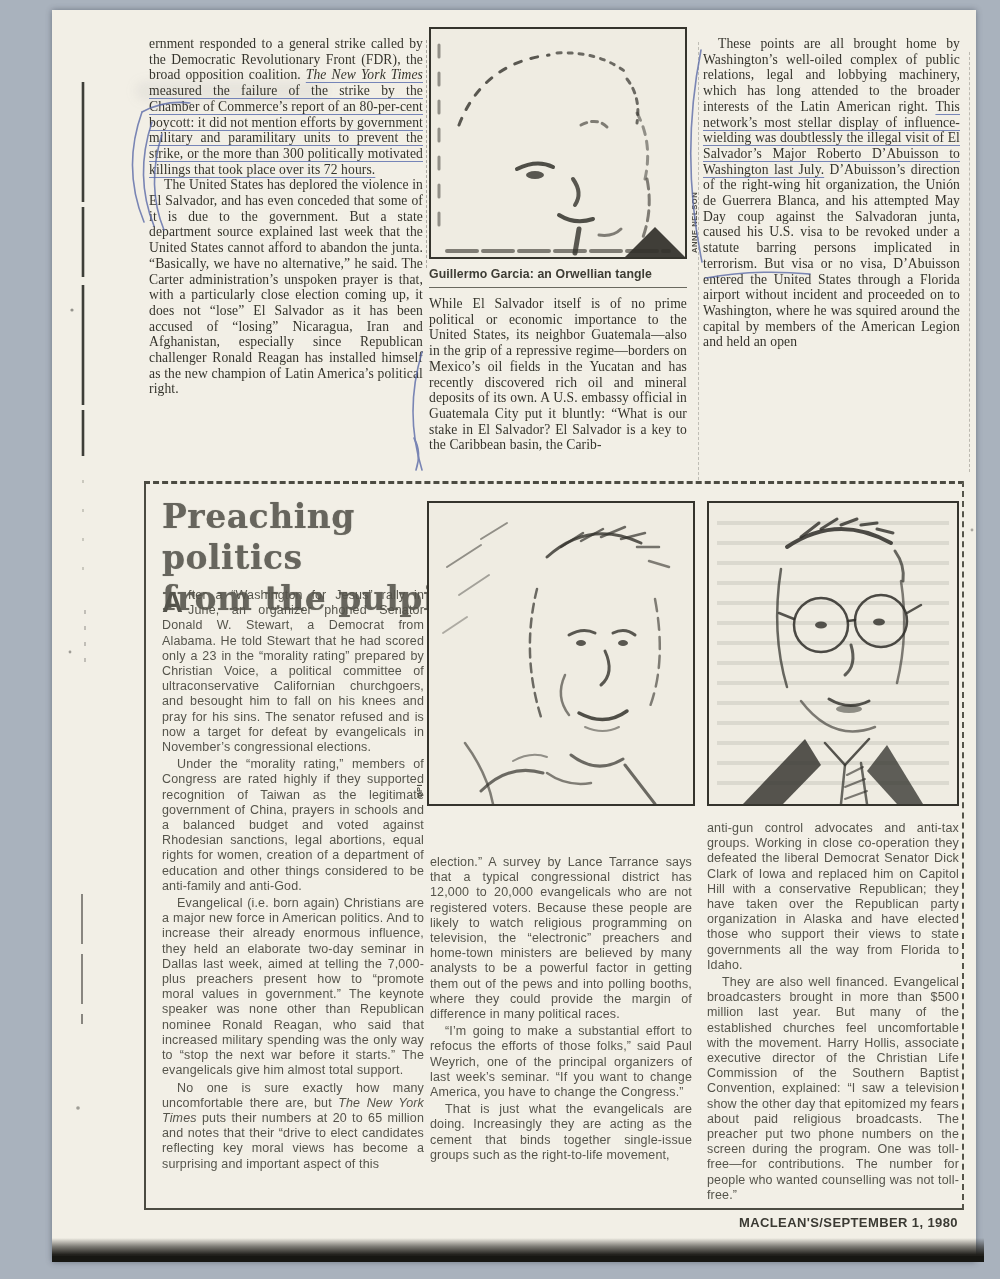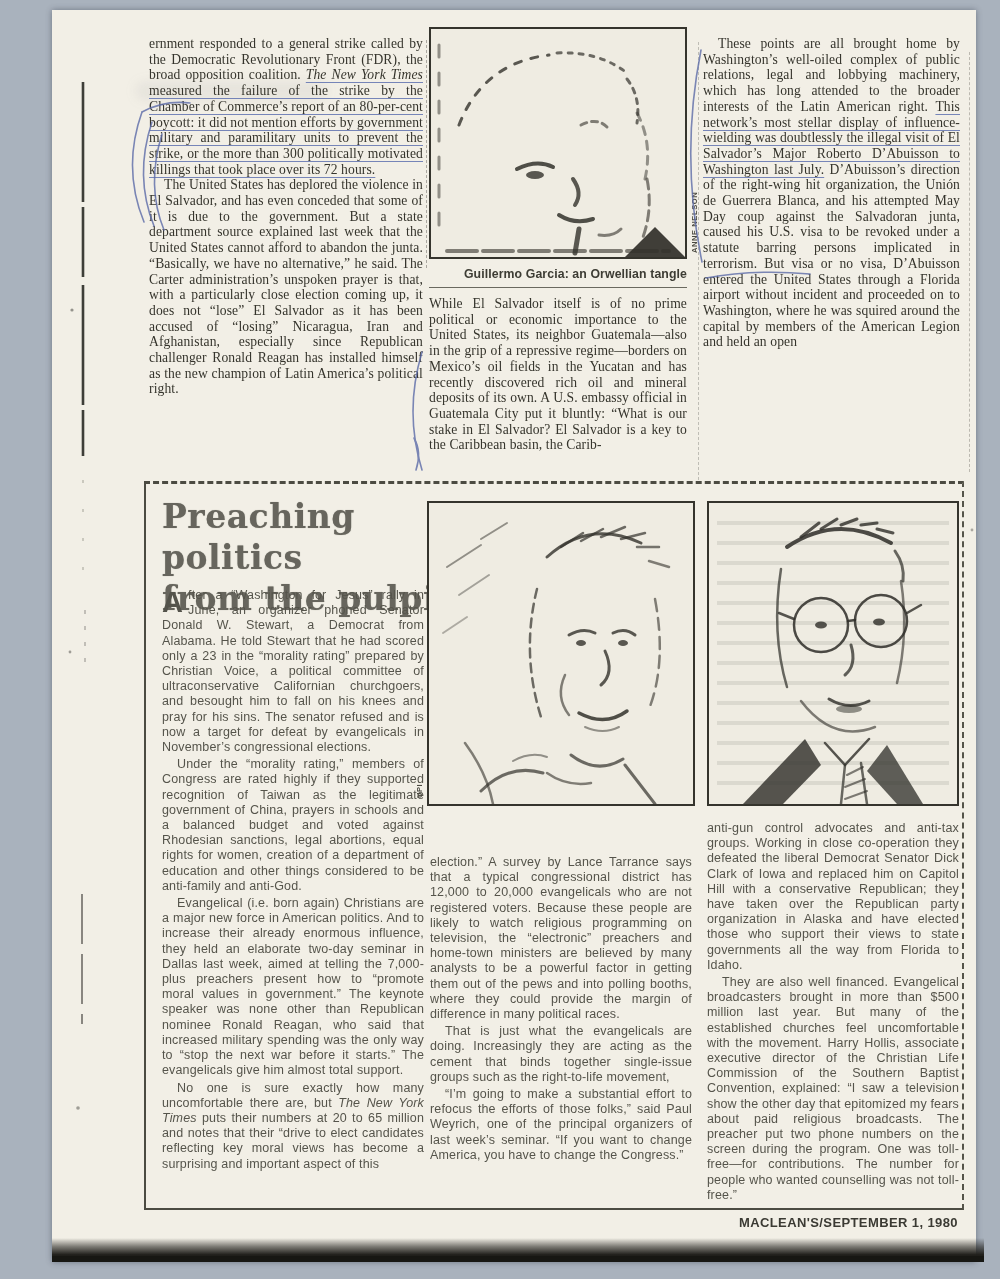--- a/index.html
+++ b/index.html
@@ -109,21 +109,21 @@
           <path d="M148 200 l-4 24" stroke-width="5" opacity=".8"></path>
           <path d="M168 206 q14 2 22 -6" stroke-width="3" opacity=".6"></path>
           <path d="M216 150 q6 30 -4 58" stroke-width="3" opacity=".6" stroke-dasharray="10 6"></path>
           <polygon points="224,198 254,228 194,228" fill="#2c2b26" stroke="none" opacity=".9"></polygon>
           <path d="M8 16 L8 210" stroke-width="3" stroke-dasharray="12 16" opacity=".5"></path>
           <path d="M16 222 L238 222" stroke-width="4" stroke-dasharray="30 6" opacity=".6"></path>
         </g>
       </svg>
       <div class="credit" style="right:-14px;bottom:4px;height:110px;">ANNE NELSON</div>
     </div>
-    <div class="caption" style="position:relative;margin-top:8px;width:258px;text-align:right;">Guillermo Garcia: an Orwellian tangle</div>
+    <div class="caption" style="position:relative;margin-top:8px;width:258px;">Guillermo Garcia: an Orwellian tangle</div>
     <div class="serifcol" style="position:relative;margin-top:8px;width:258px;height:190px;">
       <p>While El Salvador itself is of no prime political or economic importance to the United States, its neighbor Guatemala—also in the grip of a repressive regime—borders on Mexico’s oil fields in the Yucatan and has recently discovered rich oil and mineral deposits of its own. A U.S. embassy official in Guatemala City put it bluntly: “What is our stake in El Salvador? El Salvador is a key to the Caribbean basin, the Carib-</p>
     </div>
   </div>
 
   <div class="serifcol" style="left:651px;top:26px;width:257px;height:452px;">
     <p class="indent"><span>These points are all brought home by Washington’s well-oiled complex of public relations, legal and lobbying machinery, which has long attended to the broader interests of the Latin American right. </span><span class="pen-under">This network’s most stellar display of influence-wielding was doubtlessly the illegal visit of El Salvador’s Major Roberto D’Abuisson to Washington last July.</span><span> D’Abuisson’s direction of the right-wing hit organization, the Unión de Guerrera Blanca, and his attempted May Day coup against the Salvadoran junta, caused his U.S. visa to be revoked under a statute barring persons implicated in terrorism. But visa or no visa, D’Abuisson entered the United States through a Florida airport without incident and proceeded on to Washington, where he was squired around the capital by members of the American Legion and held an open</span></p>
   </div>
 
   <div class="artbox">
@@ -218,22 +218,22 @@
           <polygon points="214,301 178,242 158,268 188,301" fill="#2e2d28" stroke="none" opacity=".75"></polygon>
           <path d="M136 262 L132 301 M152 260 L158 301" stroke-width="2.5" opacity=".7"></path>
           <path d="M138 272 l16 -8 M136 284 l20 -8 M136 296 l22 -8" stroke-width="2" opacity=".6"></path>
         </g>
       </svg>
     </div>
 
 
     <div class="sanscol" style="left:284px;top:371px;width:262px;height:348px;">
       <p>election.” A survey by Lance Tarrance says that a typical congressional district has 12,000 to 20,000 evangelicals who are not registered voters. Because these people are likely to watch religious programming on television, the “electronic” preachers and home-town ministers are believed by many analysts to be a powerful factor in getting them out of the pews and into polling booths, where they could provide the margin of difference in many political races.</p>
+      <p class="indent">“I’m going to make a substantial effort to refocus the efforts of those folks,” said Paul Weyrich, one of the principal organizers of last week’s seminar. “If you want to change America, you have to change the Congress.”</p>
       <p class="indent">That is just what the evangelicals are doing. Increasingly they are acting as the cement that binds together single-issue groups such as the right-to-life movement,</p>
-      <p class="indent">“I’m going to make a substantial effort to refocus the efforts of those folks,” said Paul Weyrich, one of the principal organizers of last week’s seminar. “If you want to change America, you have to change the Congress.”</p>
     </div>
 
     <div class="sanscol" style="left:561px;top:337px;width:252px;height:384px;">
       <p>anti-gun control advocates and anti-tax groups. Working in close co-operation they defeated the liberal Democrat Senator Dick Clark of Iowa and replaced him on Capitol Hill with a conservative Republican; they have taken over the Republican party organization in Alaska and have elected those who support their views to state governments all the way from Florida to Idaho.</p>
       <p class="indent">They are also well financed. Evangelical broadcasters brought in more than $500 million last year. But many of the established churches feel uncomfortable with the movement. Harry Hollis, associate executive director of the Christian Life Commission of the Southern Baptist Convention, explained: “I saw a television show the other day that epitomized my fears about paid religious broadcasts. The preacher put two phone numbers on the screen during the program. One was toll-free—for contributions. The number for people who wanted counselling was not toll-free.”</p>
 
     </div>
   </div>
 
   <div class="footer">MACLEAN'S/SEPTEMBER 1, 1980</div>

